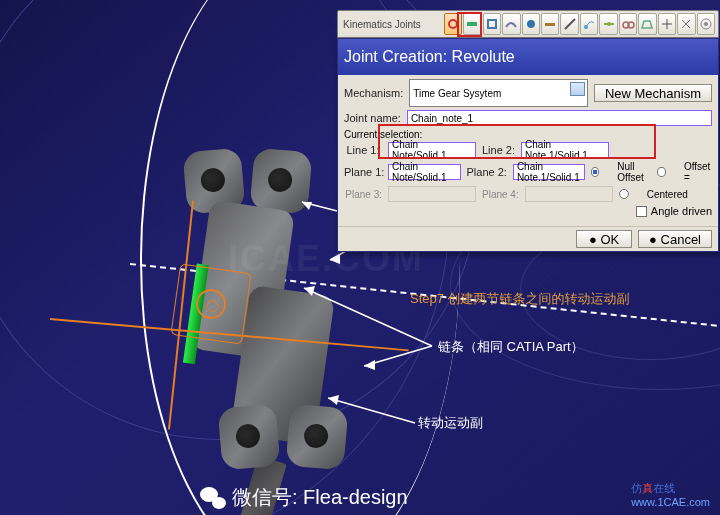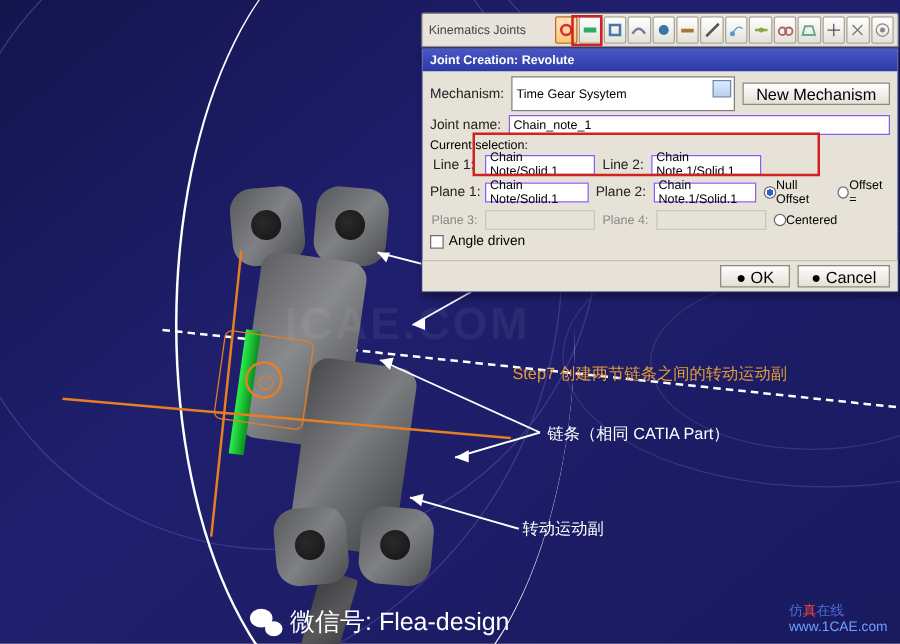--- a/index.html
+++ b/index.html
@@ -38,32 +38,32 @@
   .wechat{position:absolute;bottom:4px;left:200px;color:#fff;font-size:20px;font-family:"Microsoft YaHei",sans-serif;display:flex;align-items:center;gap:6px}
   .wechat-ico{width:26px;height:22px;position:relative}
   .wechat-ico .b1{position:absolute;width:18px;height:15px;background:#fff;border-radius:50%}
   .wechat-ico .b2{position:absolute;width:14px;height:12px;background:#fff;border-radius:50%;bottom:0;right:0}
   
   .toolbar{position:absolute;top:10px;left:337px;width:382px;height:28px;background:#e8e4dc;border:1px solid #7a7a7a;border-radius:2px 2px 0 0;display:flex;align-items:center;padding:0 3px;gap:1px}
   .toolbar .title{font-size:10px;color:#444;padding:0 22px 0 2px;white-space:nowrap}
   .tbtn{width:23px;height:22px;background:linear-gradient(#fff,#e4e1d7);border:1px solid #a9a69a;border-radius:2px;display:flex;align-items:center;justify-content:center;font-size:11px}
   .tbtn.active{border:1px solid #c06a19;background:linear-gradient(#ffe3bc,#ffc877)}
   .dialog{position:absolute;top:38px;left:337px;width:382px;background:#e6e2d8;border:1px solid #2c2c7c;border-radius:1px;box-shadow:2px 3px 6px rgba(0,0,0,0.4)}
-  .titlebar{height:18px;background:linear-gradient(#4a57c5,#2b3aa7);color:#fff;font-size:10px;font-weight:bold;display:flex;align-items:center;padding:0 6px}
+  .titlebar{height:36px;background:linear-gradient(#4a57c5,#2b3aa7);color:#fff;font-size:16px;font-weight:normal;display:flex;align-items:center;padding:0 6px}
   .dbody{padding:4px 6px 6px 6px}
   .row{display:flex;align-items:center;gap:6px;margin-bottom:3px}
   .lbl{font-size:11px;color:#222;white-space:nowrap}
   .drop{flex:1;height:28px;background:#fff;border:1px solid #7f7f7f;display:flex;align-items:center;padding:0 3px;font-size:10px;position:relative}
   .drop::after{content:'';position:absolute;right:2px;top:2px;width:13px;height:12px;background:linear-gradient(#dcebfb,#b8cff0);border:1px solid #6a87b0}
   .txt{height:16px;background:#fff;border:1px solid #8b5cf6;padding:0 3px;font-size:10px;display:flex;align-items:center}
   .btn{height:18px;padding:0 10px;background:linear-gradient(#fefefe,#e3e0d6);border:1px solid #8d8a7e;font-size:13px}
   .okrow{display:flex;justify-content:flex-end;gap:6px;padding:3px 6px;background:#e6e2d8;border-top:1px solid #c6c2b6}
   .okrow .btn{min-width:56px}
   .redbox{position:absolute;border:2px solid #d02222;pointer-events:none}
-  .radio{display:inline-flex;align-items:center;gap:0;font-size:10px}
+  .radio{display:inline-flex;align-items:center;gap:18px;font-size:10px}
   .radio .r{width:10px;height:10px;border:1px solid #6e6e6e;border-radius:50%;background:#fff;display:inline-block}
   .radio .r.on{background:radial-gradient(circle,#2a60c7 45%,#fff 48%)}
   .cb{display:inline-flex;align-items:center;gap:4px;font-size:11px}
   .cb .c{width:11px;height:11px;border:1px solid #6e6e6e;background:#fff}
   .sm{font-size:10px;color:#888}
   .svgLayer{position:absolute;inset:0;pointer-events:none}
 </style>
 </head>
 <body>
 
@@ -261,21 +261,21 @@
     <div class="row">
       <span class="lbl sm" style="width:38px;text-align:right">Plane 3:</span>
       <div class="txt" style="width:88px;background:#e6e2d8;border-color:#c9c6ba"></div>
       <span class="lbl sm">Plane 4:</span>
       <div class="txt" style="width:88px;background:#e6e2d8;border-color:#c9c6ba"></div>
       <span class="radio">
           <span class="r"></span>
           <span>Centered</span>
         </span>
     </div>
-    <div class="row" style="justify-content:flex-start;margin-top:0">
+    <div class="row" style="justify-content:flex-end;margin-top:0">
       <span class="cb">
           <span class="c"></span>
           <span>Angle driven</span>
         </span>
     </div>
     <div class="redbox" style="top:49px;left:40px;width:278px;height:35px"></div>
   </div>
   <div class="okrow">
     <button class="btn">● <span>OK</span></button>
     <button class="btn">● <span>Cancel</span></button>

